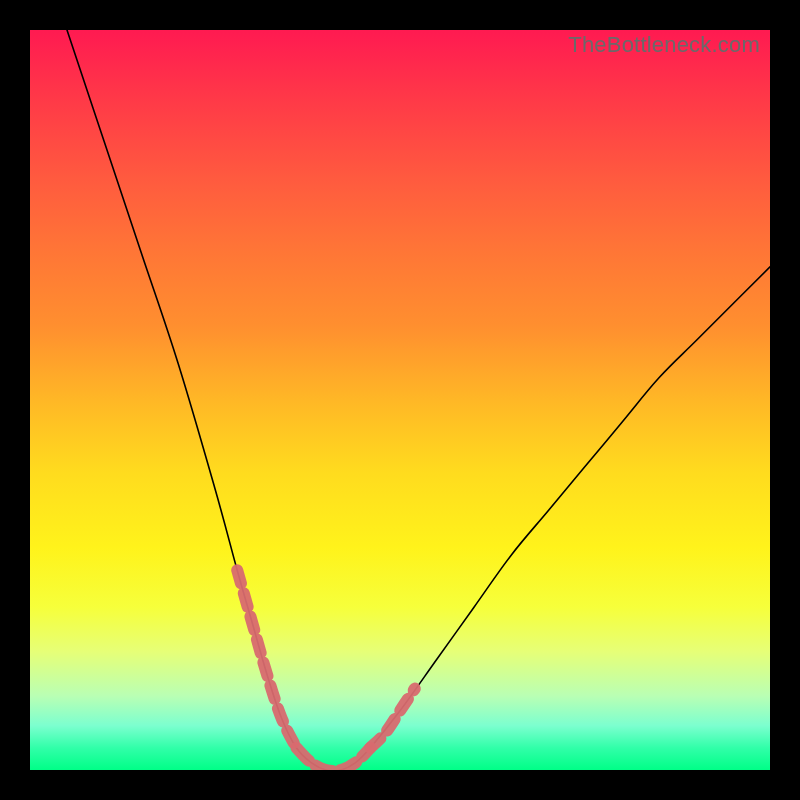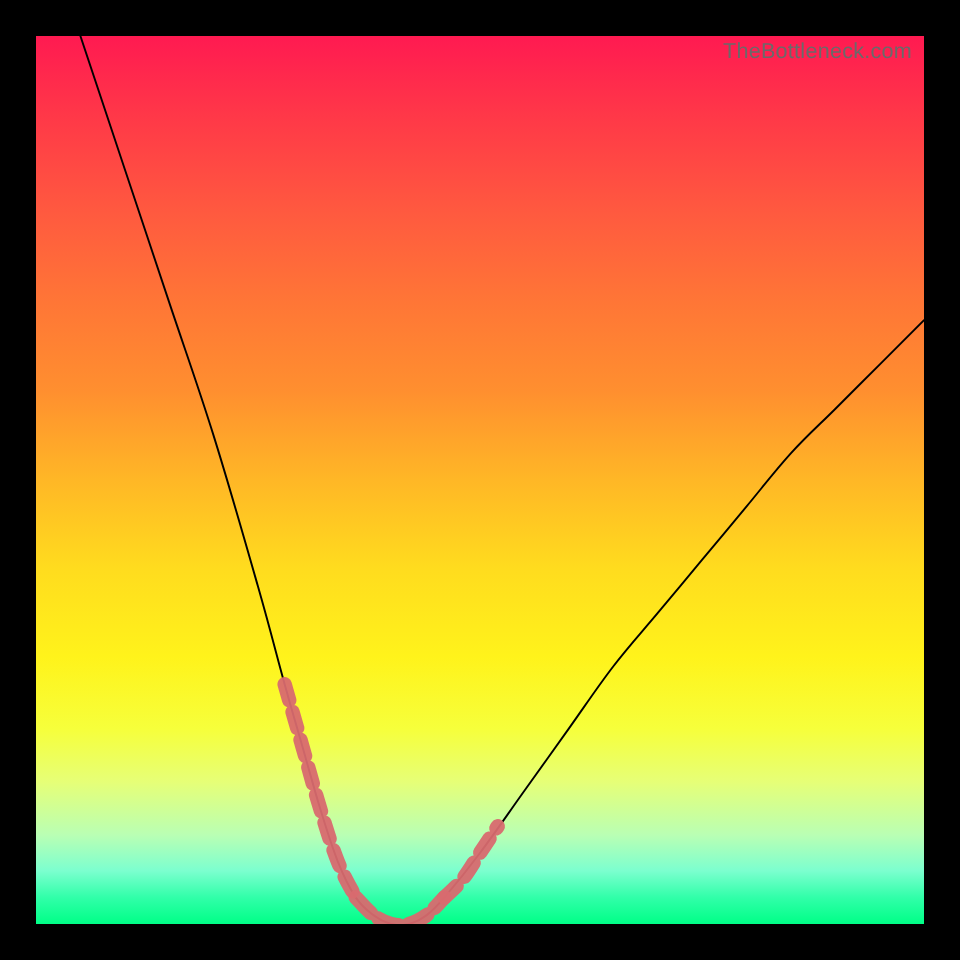--- a/index.html
+++ b/index.html
@@ -39,21 +39,21 @@
       #7cffcf 94%,
       #31ffa9 97%,
       #00ff87 100%
     );
   }
   .watermark {
     position: absolute;
     top: 2px;
     right: 10px;
     color: #6a6a6a;
-    font-size: 18px;
+    font-size: 22px;
     font-weight: 500;
     letter-spacing: 0.2px;
     user-select: none;
     pointer-events: none;
   }
   svg {
     position: absolute;
     left: 0;
     top: 0;
     width: 740px;

